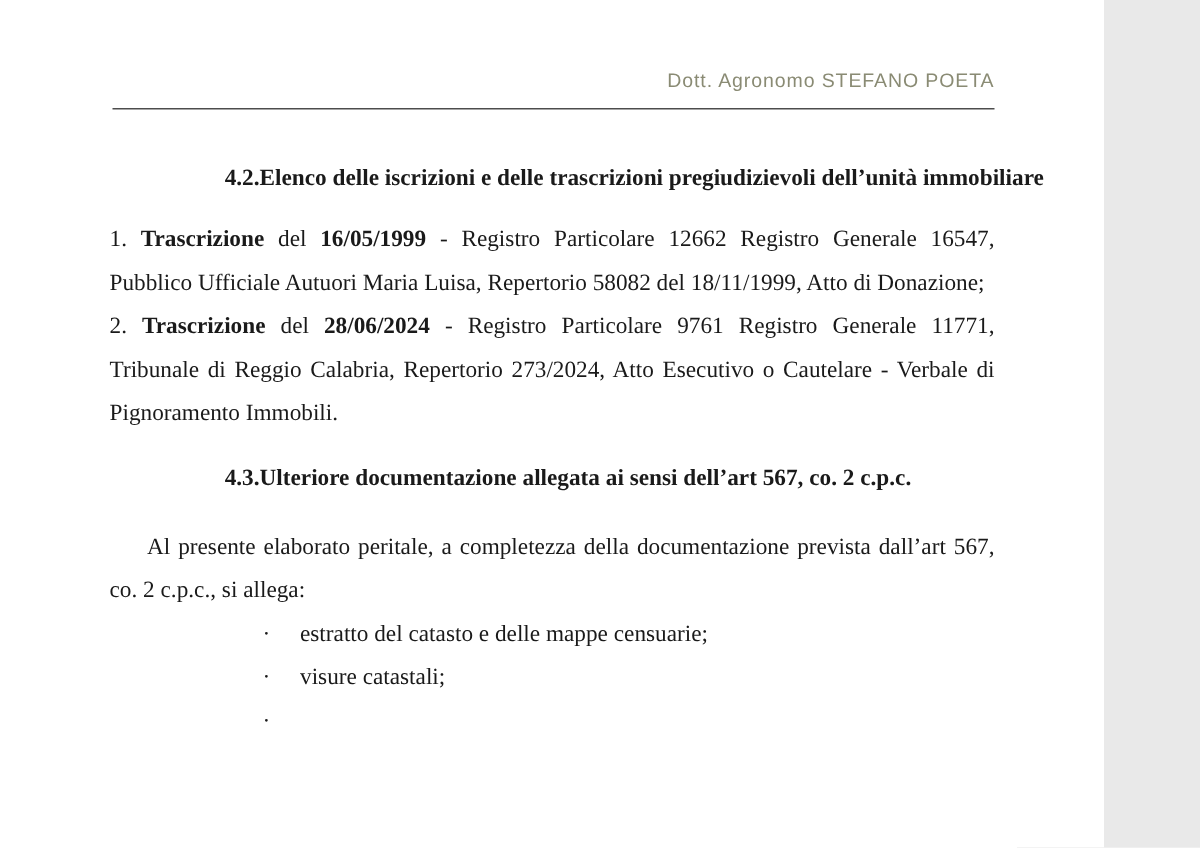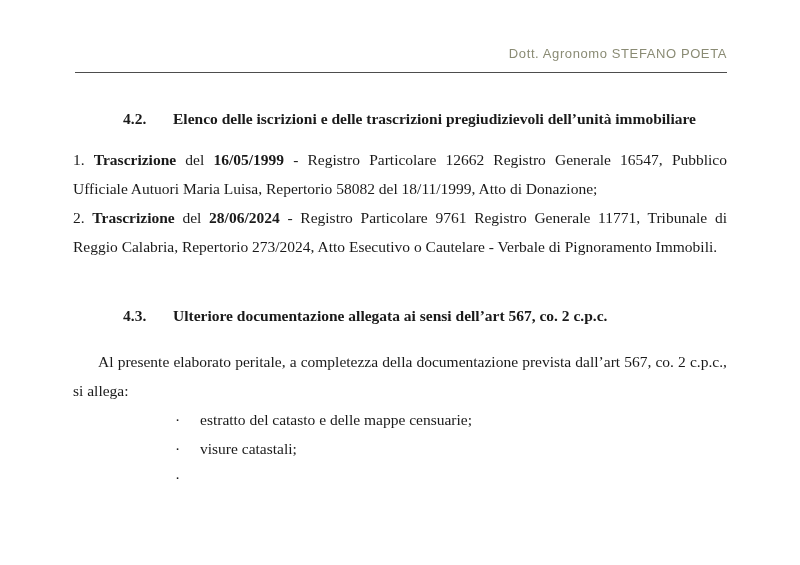--- a/index.html
+++ b/index.html
@@ -1,18 +1,18 @@
 <!DOCTYPE html>
 <html style="--background: #ffffff; --header-text: #8a8b74; --rule: #4d4d4d; --body-text: #1a1a1a;"><head>
 <meta charset="utf-8">
 <style>
   html, body { margin: 0; padding: 0; background: #e9e9e9; }
   .page {
     position: relative;
-    width: 800px;
+    width: 736px;
     height: 565px;
     background: var(--background, #ffffff);
     overflow: hidden;
     font-family: "Liberation Serif", "DejaVu Serif", serif;
     color: var(--body-text, #1a1a1a);
     box-sizing: border-box;
   }
   .header {
     padding-top: 44px;
     margin-right: 73px;
@@ -30,30 +30,30 @@
   }
   .content {
     margin: 0 73px;
     font-size: 15.5px;
     line-height: 29px;
     text-align: justify;
   }
   .heading {
     display: flex;
     font-weight: bold;
-    text-align: left;
+    text-align: right;
     white-space: nowrap;
   }
   .heading .num {
     width: 50px;
     margin-left: 50px;
     flex: 0 0 auto;
   }
   .h42 { margin-top: 31px; }
-  .h43 { margin-top: 40px; }
+  .h43 { margin-top: 14px; }
   p.entry { margin: 0; }
   p.entry.first { margin-top: 12px; }
   p.para {
     margin: 17px 0 0 0;
     text-indent: 25px;
   }
   .bullets { margin: 0; }
   .bullet {
     position: relative;
     padding-left: 127px;

